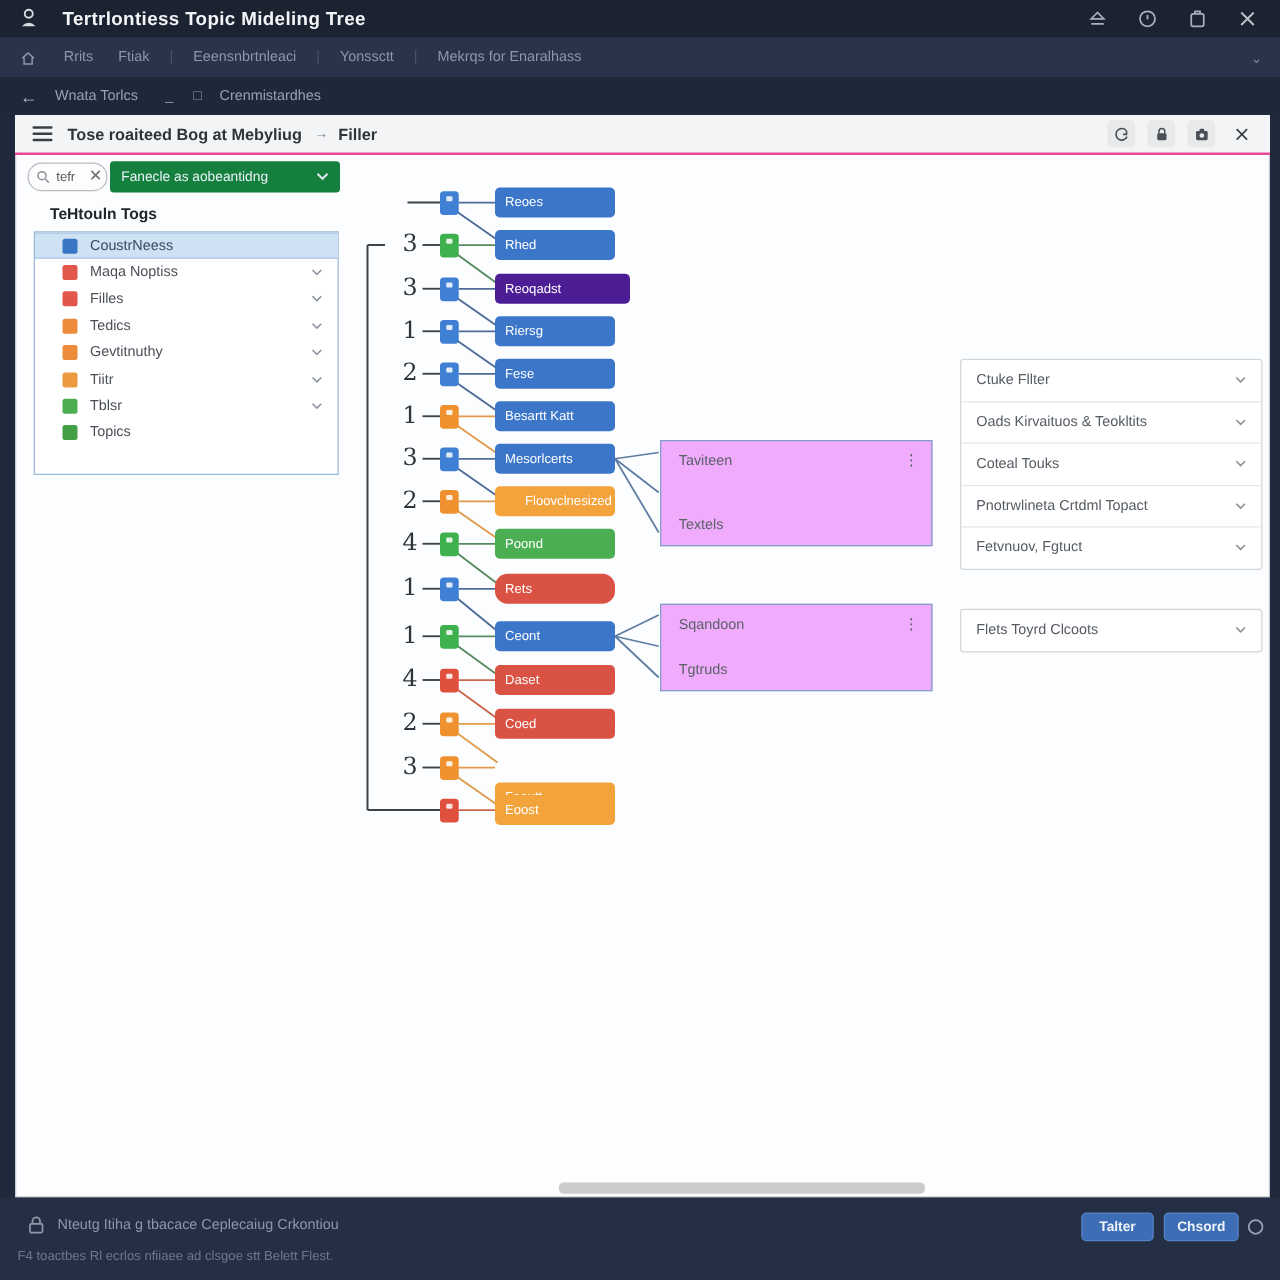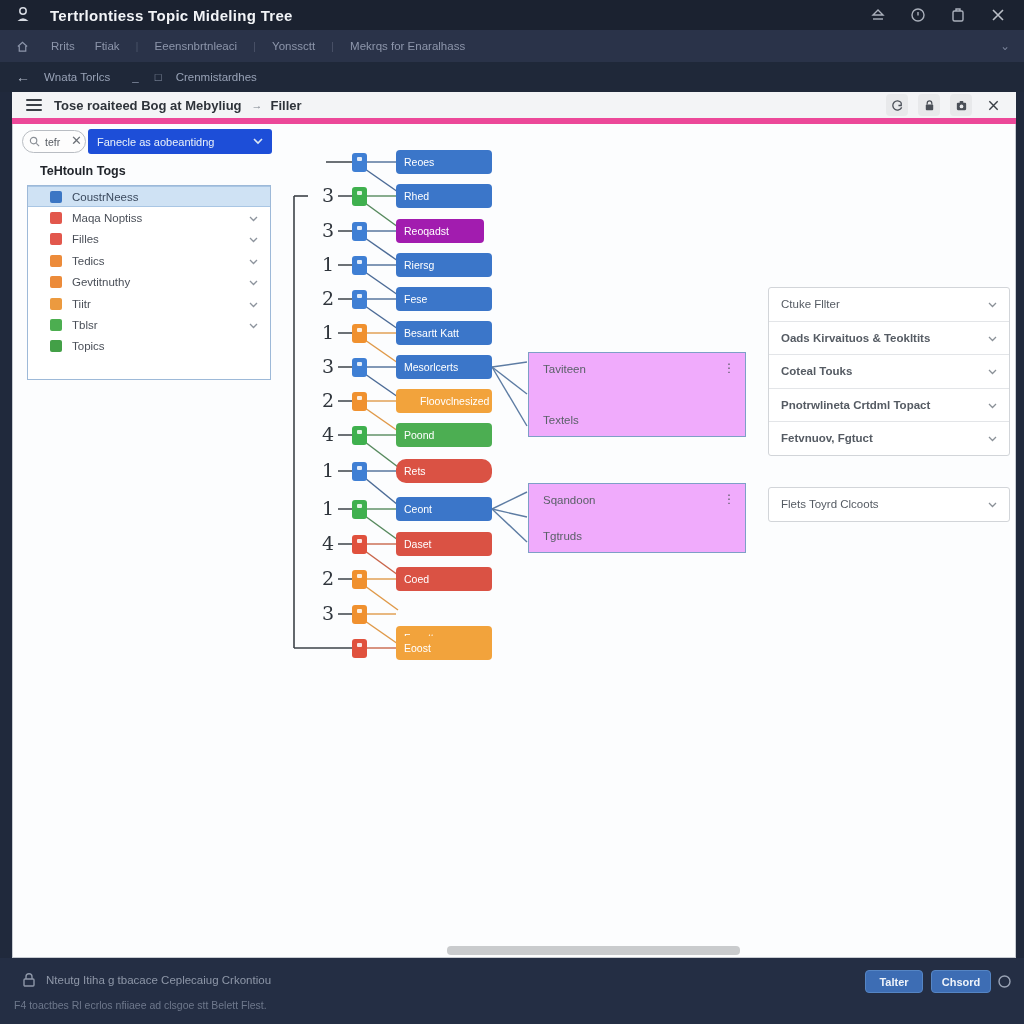--- a/index.html
+++ b/index.html
@@ -17,35 +17,35 @@
   #menubar .home{margin-left:16px;margin-right:12px;width:13px;height:13px;}
   .menu-item{margin:0 10px;cursor:default;}
   .menu-sep{color:#4a5368;margin:0 6px;}
   #menubar .menu-caret{margin-left:auto;margin-right:14px;color:#7c869c;}
   
   #tabrow{left:0;top:62px;width:1024px;height:30px;background:#1f2839;display:flex;align-items:center;color:#98a2b6;font-size:11.5px;}
   #tabrow .back{margin-left:16px;margin-right:14px;color:#aeb6c6;font-size:14px;}
   #tabrow .glyph{margin:0 8px;color:#8d96ab;}
   
   #dialog{left:12px;top:92px;width:1004px;height:866px;background:#fcfdfe;border:1px solid #c8ccd2;box-sizing:border-box;}
-  #dialog-header{left:12px;top:92px;width:1004px;height:32px;background:#f3f4f6;border-bottom:6px solid #ec4899;display:flex;align-items:center;box-sizing:border-box;text-align:center;}
+  #dialog-header{left:12px;top:92px;width:1004px;height:32px;background:#f3f4f6;border-bottom:2px solid #ec4899;display:flex;align-items:center;box-sizing:border-box;text-align:center;}
   #dialog-header .ham{margin-left:14px;width:16px;height:12px;display:flex;flex-direction:column;justify-content:space-between;}
   #dialog-header .ham span{height:2px;background:#3a3f46;border-radius:1px;}
   #dialog-header .dtitle{margin-left:12px;color:#2e333a;font-size:13px;font-weight:bold;}
   #dialog-header .darrow{margin-left:10px;color:#7b828c;font-size:11px;}
   #dialog-header .dtitle2{margin-left:8px;color:#2e333a;font-size:13px;font-weight:bold;}
   #dialog-header .hdr-icons{margin-left:auto;margin-right:12px;display:flex;align-items:center;gap:10px;}
   .hdr-btn{width:22px;height:22px;background:#e8e9eb;border-radius:4px;display:flex;align-items:center;justify-content:center;}
   .hdr-btn.plain{background:transparent;}
   
   #search-pill{left:22px;top:130px;width:64px;height:23px;background:#fdfdfd;border:1px solid #b9bdc3;border-radius:12px;display:flex;align-items:center;box-sizing:border-box;}
   #search-pill .mag{margin-left:6px;}
   #search-pill .q{margin-left:5px;font-size:10.5px;color:#565b62;}
   #search-clear{left:71px;top:133px;color:#6b7077;font-size:13px;}
-  #filter-dd{left:88px;top:129px;width:184px;height:25px;background:#1d4ed8;border-radius:3px;color:#eaf1f9;font-size:11px;display:flex;align-items:center;box-sizing:border-box;padding:0 9px;}
+  #filter-dd{left:88px;top:129px;width:184px;height:25px;background:#15803d;border-radius:3px;color:#eaf1f9;font-size:11px;display:flex;align-items:center;box-sizing:border-box;padding:0 9px;}
   #filter-dd .lbl{flex:1;}
   #sidebar-heading{left:40px;top:164px;font-size:12.5px;font-weight:bold;color:#22262c;}
   #sidebar-list{left:27px;top:185px;width:244px;height:195px;border:1px solid #9db9d8;background:#fff;box-sizing:border-box;}
   .sb-row{height:21.4px;display:flex;align-items:center;font-size:11.5px;color:#4a4f58;}
   .sb-row.sel{background:#cfe2f4;border-top:1px solid #a9c6e4;border-bottom:1px solid #a9c6e4;box-sizing:border-box;color:#3b4a5e;}
   .sb-ico{width:12px;height:12px;border-radius:2px;margin-left:22px;margin-right:10px;flex:none;}
   .sb-chev{margin-left:auto;margin-right:12px;color:#8d949d;}
   
   #tree-lines{left:0;top:0;width:1024px;height:1024px;pointer-events:none;}
   .t-num{width:34px;text-align:right;font-family:"DejaVu Serif",serif;font-size:19px;color:#2f353c;}
@@ -53,21 +53,21 @@
   .t-node:after{content:"";display:block;width:5px;height:4px;margin:4px auto 0;background:rgba(255,255,255,.85);border-radius:1px;}
   .t-box{height:24px;border-radius:4px;color:#fff;font-size:10.5px;display:flex;align-items:center;padding:0 8px;box-sizing:border-box;white-space:nowrap;overflow:hidden;}
   
   .detail-panel{background:#f0abfc;border:1.5px solid #7e9fc7;box-sizing:border-box;}
   .detail-panel .p-title{position:absolute;left:14px;top:10px;font-size:11.5px;color:#5a6068;}
   .detail-panel .p-sub{position:absolute;left:14px;bottom:10px;font-size:11.5px;color:#5a6068;}
   .detail-panel .kebab{position:absolute;right:10px;top:8px;color:#555a61;font-size:12px;}
   
   .filter-group{width:242px;background:#fff;border:1px solid #d2d5d9;border-radius:3px;box-sizing:border-box;}
   .f-row{height:32.5px;display:flex;align-items:center;padding:0 12px;font-size:11.5px;color:#555b63;}
-  .f-row + .f-row{border-top:1px solid #e3e5e8;font-weight:bold;}
+  .f-row + .f-row{border-top:1px solid #e3e5e8;}
   .f-row .chev{margin-left:auto;color:#8a9097;}
   
   #hscroll{left:447px;top:946px;width:293px;height:9px;background:#c9cbcd;border-radius:4px;}
   
   #statusbar{left:0;top:958px;width:1024px;height:66px;background:#242e44;}
   #status-line1{left:46px;top:974px;font-size:11.5px;color:#8e97a8;}
   #status-line2{left:14px;top:999px;font-size:10.5px;color:#6e788c;}
   #status-lock{left:22px;top:972px;}
   .st-btn{position:absolute;top:970px;height:23px;background:#3d6db4;border:1px solid #5585c4;border-radius:4px;color:#eef3fa;font-size:11px;font-weight:bold;display:flex;align-items:center;justify-content:center;box-sizing:border-box;}
 </style>
@@ -290,21 +290,21 @@
     <div class="t-box abs" style="left: 396px; top: 150px; width: 96px; background: rgb(59, 118, 201);">
       <span>Reoes</span>
     </div>
     <div class="t-num abs" style="left: 300px; top: 184px;">3</div>
     <div class="t-node abs" style="left: 352px; top: 186.5px; background: rgb(63, 176, 78);"></div>
     <div class="t-box abs" style="left: 396px; top: 184px; width: 96px; background: rgb(59, 118, 201);">
       <span>Rhed</span>
     </div>
     <div class="t-num abs" style="left: 300px; top: 219px;">3</div>
     <div class="t-node abs" style="left: 352px; top: 221.5px; background: rgb(63, 127, 212);"></div>
-    <div class="t-box abs" style="left: 396px; top: 219px; width: 88px; background: #a21caf;">
+    <div class="t-box abs" style="left: 396px; top: 219px; width: 108px; background: #4c1d95;">
       <span>Reoqadst</span>
     </div>
     <div class="t-num abs" style="left: 300px; top: 253px;">1</div>
     <div class="t-node abs" style="left: 352px; top: 255.5px; background: rgb(63, 127, 212);"></div>
     <div class="t-box abs" style="left: 396px; top: 253px; width: 96px; background: rgb(59, 118, 201);">
       <span>Riersg</span>
     </div>
     <div class="t-num abs" style="left: 300px; top: 287px;">2</div>
     <div class="t-node abs" style="left: 352px; top: 289.5px; background: rgb(63, 127, 212);"></div>
     <div class="t-box abs" style="left: 396px; top: 287px; width: 96px; background: rgb(59, 118, 201);">

